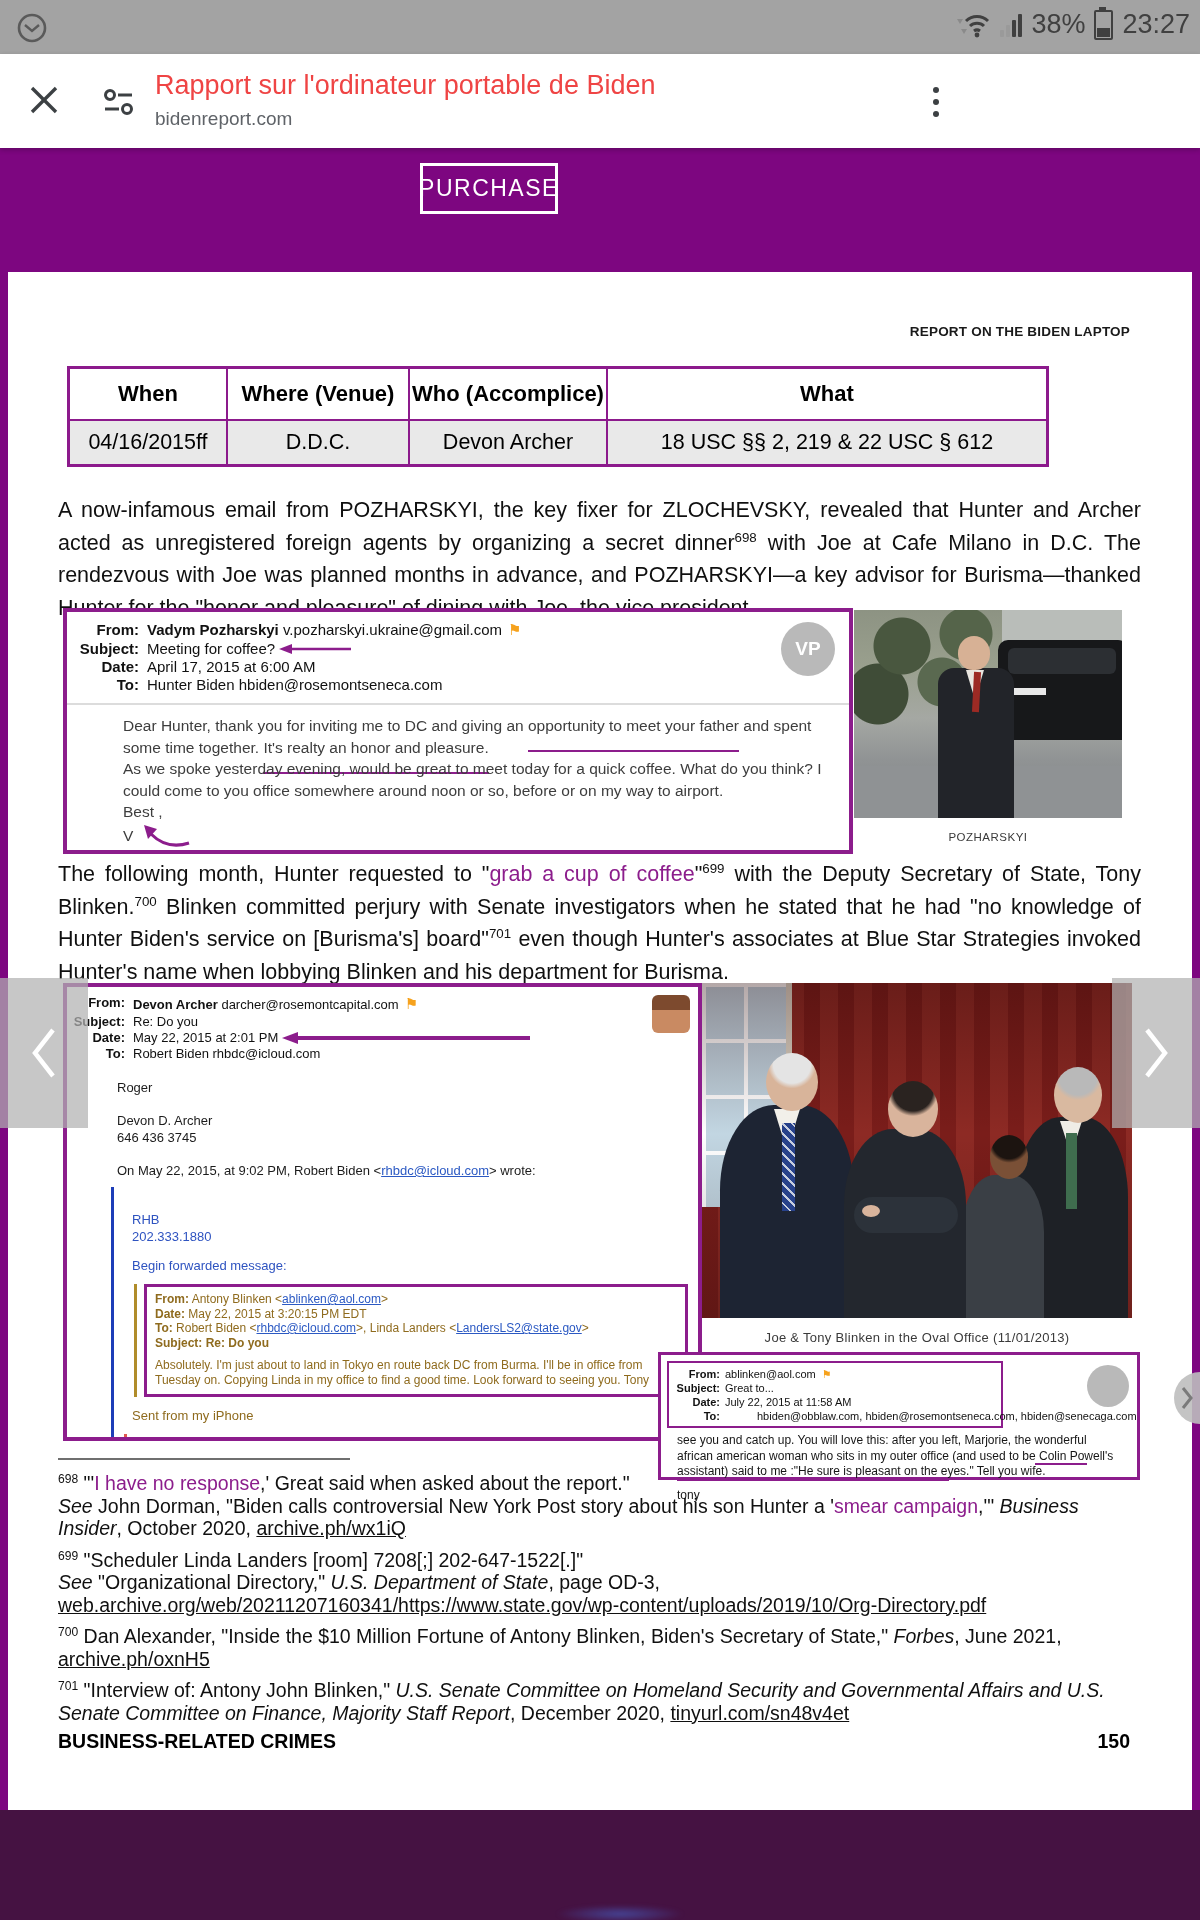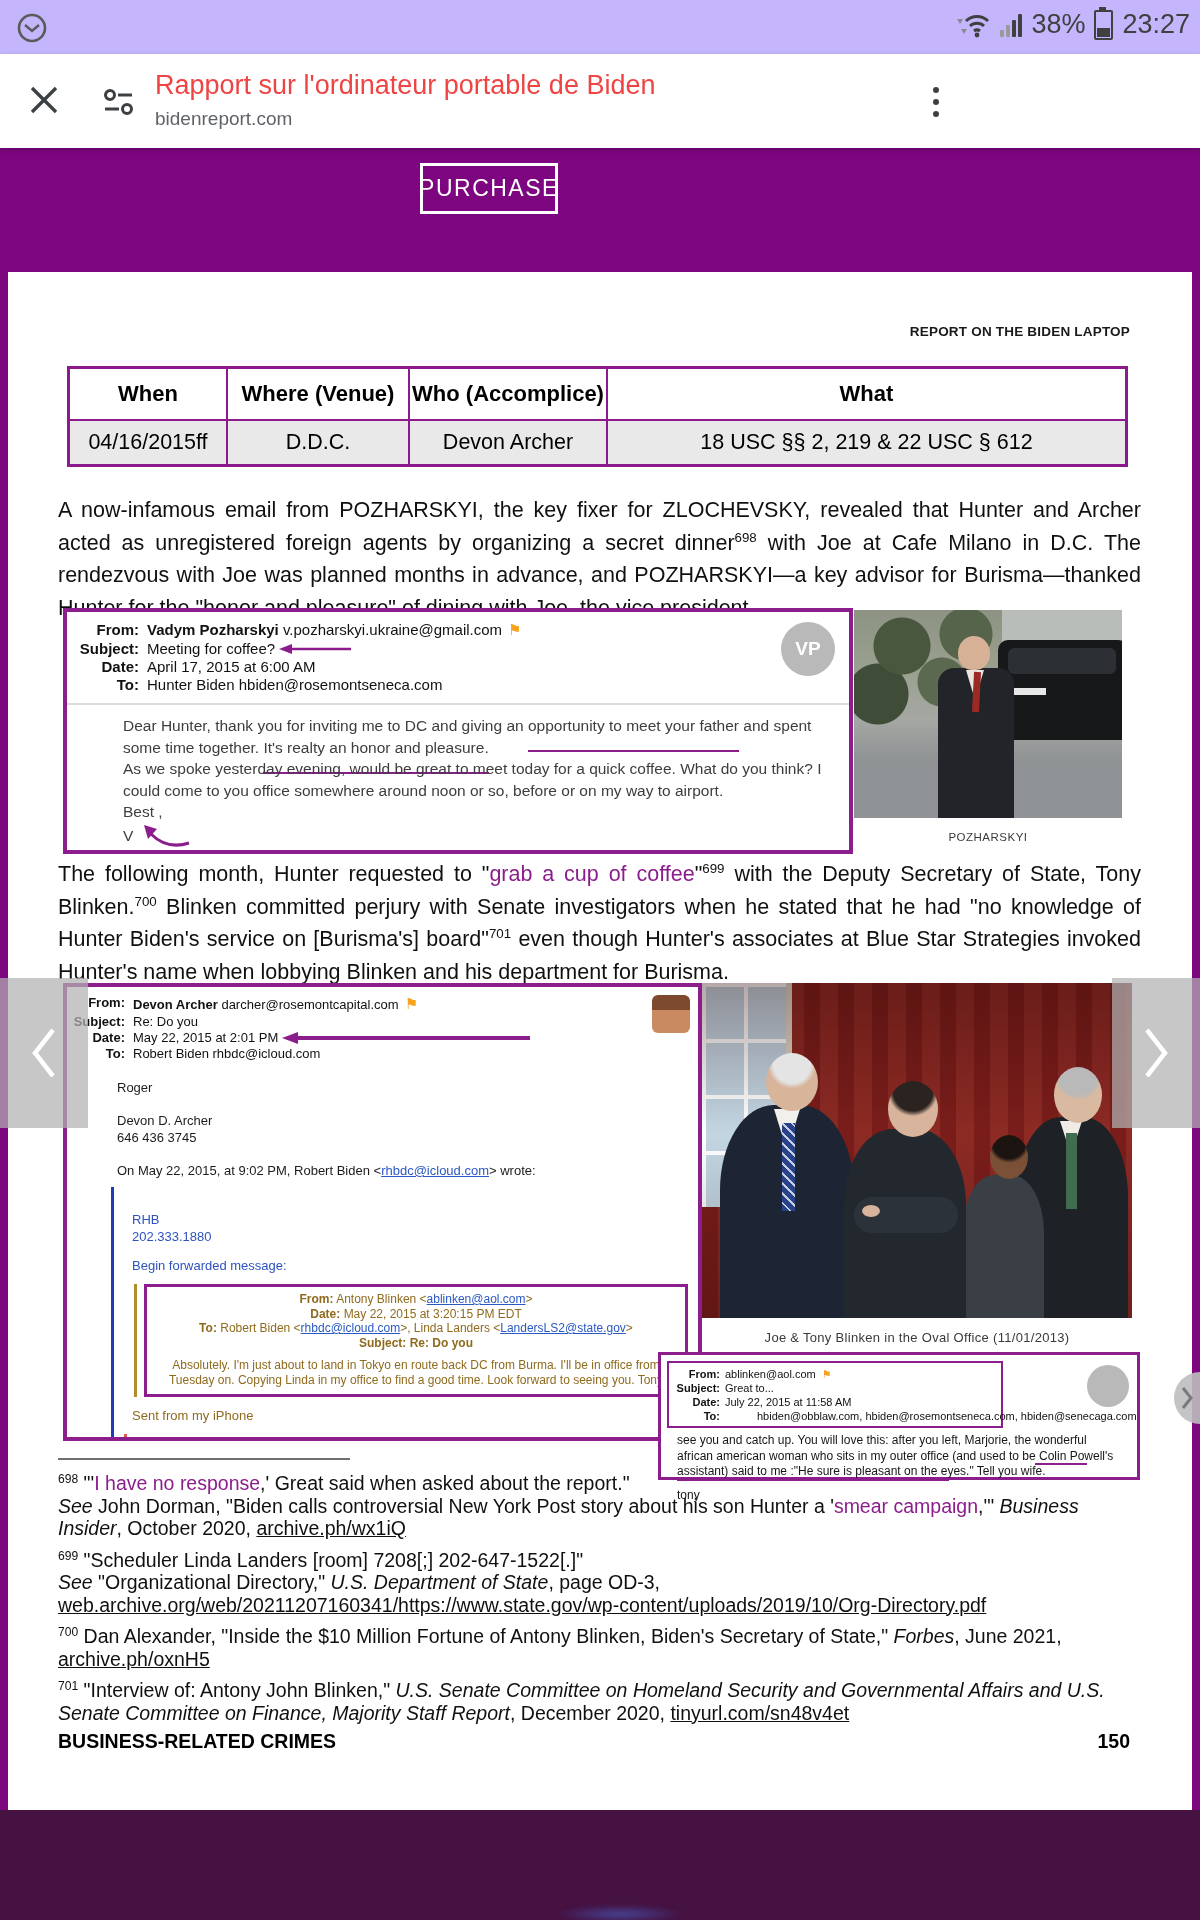--- a/index.html
+++ b/index.html
@@ -1,21 +1,21 @@
 <!DOCTYPE html>
 <html><head>
 <meta charset="utf-8">
 <style>
   html,body{margin:0;padding:0;background:#ddd;}
   #screen{position:relative;width:1200px;height:1920px;background:#fff;overflow:hidden;
           font-family:"Liberation Sans","DejaVu Sans",sans-serif;-webkit-font-smoothing:antialiased;}
   .abs{position:absolute;}
 
   
-  .statusbar{position:absolute;left:0;top:0;width:1200px;height:54px;background:#c4b5fd;}
+  .statusbar{position:absolute;left:0;top:0;width:1200px;height:54px;background:#a3a3a3;}
   .sb-right{position:absolute;right:10px;top:9px;display:flex;align-items:center;gap:9px;color:#404040;}
   .sb-text{font-size:27px;color:#404040;}
   .sig-bars{display:flex;align-items:flex-end;gap:2px;height:24px;}
   .sig-bars i{display:block;width:4px;background:#404040;border-radius:1px;}
   .battery{position:relative;width:15px;height:26px;border:2px solid #404040;border-radius:2px;}
   .battery:before{content:"";position:absolute;left:3px;top:-5px;width:7px;height:3px;background:#404040;}
   .battery i{position:absolute;left:1px;right:1px;bottom:1px;height:9px;background:#404040;}
 
   
   .header{position:absolute;left:0;top:54px;width:1200px;height:94px;background:#fff;
@@ -34,21 +34,21 @@
             color:#fff;font-size:23px;letter-spacing:1.5px;display:flex;align-items:center;
             justify-content:center;background:transparent;cursor:pointer;}
   .bottom-band{position:absolute;left:0;top:1662px;width:1200px;height:110px;background:#451242;}
   .bottom-glow{position:absolute;left:555px;top:95px;width:130px;height:18px;
                background:radial-gradient(ellipse at center,rgba(70,110,220,.55),rgba(70,110,220,0) 70%);filter:blur(2px);}
 
   
   .doc{position:absolute;left:8px;top:124px;width:1184px;height:1538px;background:#fff;}
   .corner-label{position:absolute;right:62px;top:52px;font-size:13.5px;font-weight:bold;color:#1a1a1a;letter-spacing:.2px;}
 
-  table.crime{position:absolute;left:59px;top:94px;width:1061px;border-collapse:collapse;table-layout:fixed;padding-left:25px;}
+  table.crime{position:absolute;left:59px;top:94px;width:982px;border-collapse:collapse;table-layout:fixed;padding-left:25px;}
   table.crime td{border:2.5px solid #8c1a8c;text-align:center;}
   table.crime{border:3px solid #8c1a8c;}
   table.crime .th td{font-weight:bold;font-size:22px;padding:12px 0;background:#fff;color:#000;}
   table.crime .tr td{font-size:21.5px;padding:9px 0;background:#e9e9e9;color:#000;}
 
   .para{position:absolute;left:50px;width:1083px;font-size:21.5px;line-height:32.5px;color:#101010;
         text-align:justify;}
   .para sup,.fnblock sup{font-size:62%;line-height:0;vertical-align:super;}
   .ptext-purple{color:#8c1d8c;}
 
@@ -66,21 +66,21 @@
   .vline{display:flex;align-items:center;gap:4px;}
 
   .photo-caption{position:absolute;text-align:center;color:#3a3a3a;}
 
   
   .e2 .ehdr{grid-template-columns:62px 1fr;font-size:13px;padding:8px 0 4px 4px;}
   .e2-body{padding:6px 10px 0 50px;font-size:13px;color:#1c1c1c;line-height:17px;}
   .bluequote{border-left:3px solid #1d3db8;margin:8px 0 0 -6px;padding:10px 0 4px 18px;}
   .bluetext{color:#2e53c0;}
   .linkblue{color:#2b59c3;text-decoration:underline;}
-  .fwd-wrap{border-left:3px solid #b08c2a;padding-left:7px;margin:10px 0 0 2px;text-align:center;}
+  .fwd-wrap{border-left:3px solid #b08c2a;padding-left:7px;margin:10px 0 0 2px;}
   .fwd-box{border:3px solid #8c1d8c;padding:5px 8px 7px 8px;font-size:12px;line-height:14.5px;color:#8f6b1e;}
   .fwd-box .lb{font-weight:bold;}
   .olive{color:#8f6b1e;}
   .redquote{border-left:3px solid #e0584f;margin:10px 0 0 -8px;padding:4px 0 6px 12px;color:#e0584f;
             font-size:12.5px;line-height:15.5px;}
 
   
   .e3{border-width:3.5px;z-index:6;}
   .e3-hdr{position:absolute;left:6px;top:6px;width:330px;border:2.5px solid #8c1d8c;
           display:grid;grid-template-columns:54px 1fr;row-gap:0;padding:4px 0 3px 2px;font-size:11px;

